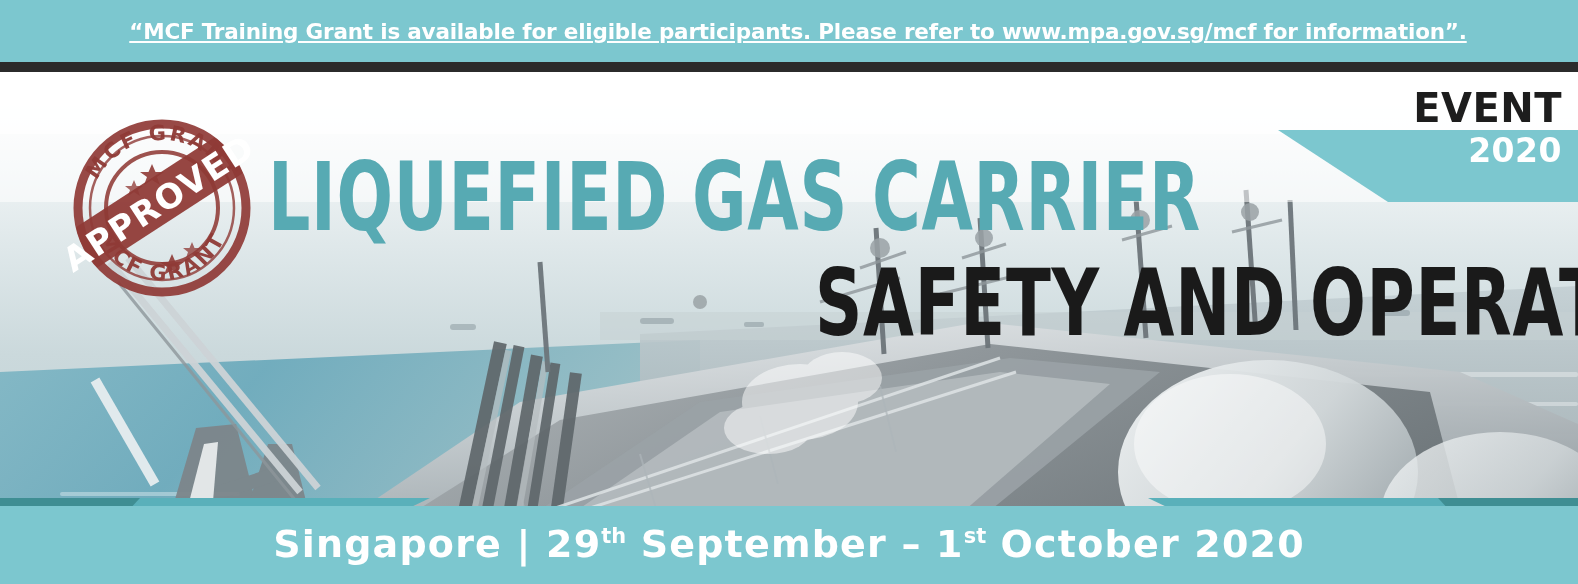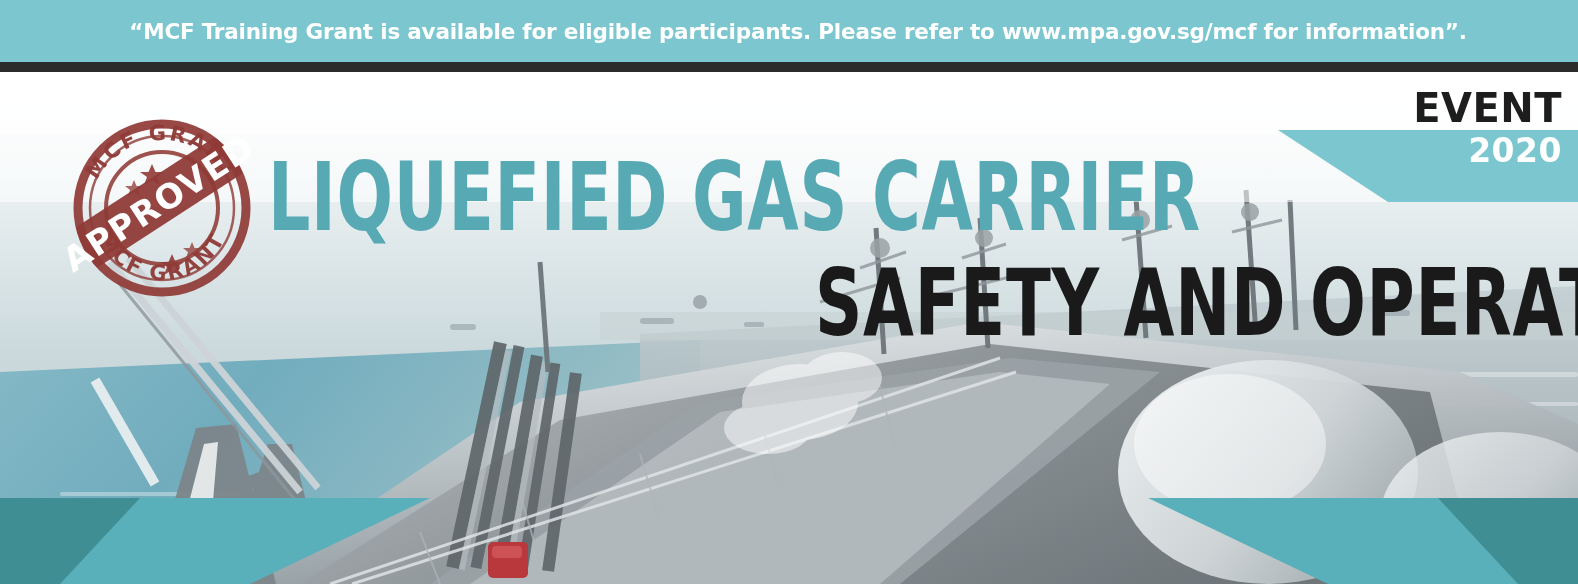--- a/index.html
+++ b/index.html
@@ -33,20 +33,21 @@
   }
   .grant-strip-text {
     color: #ffffff;
     font-family: "DejaVu Sans", sans-serif;
     font-size: 21.5px;
     font-weight: bold;
     letter-spacing: -0.2px;
     white-space: nowrap;
     text-align: center;
     padding-left: 18px;
+    text-decoration: underline;
   }
   .dark-rule {
     position: absolute;
     left: 0;
     top: 62px;
     width: 1578px;
     height: 10px;
     background: #2b2b2b;
   }
 
@@ -409,14 +410,26 @@
       <polygon points="0,30 290,30 110,116 0,116" fill="#3f8e93"></polygon>
 
       <polygon points="140,30 430,30 250,116 60,116" fill="#5ab0ba"></polygon>
 
       <polygon points="1578,30 1288,30 1468,116 1578,116" fill="#3f8e93"></polygon>
 
       <polygon points="1438,30 1148,30 1328,116 1518,116" fill="#5ab0ba"></polygon>
     </svg>
   </div>
 
+  <div class="date-bar">
+    <div class="date-text">
+      <span>Singapore</span>
+      <span>|</span>
+      <span>29</span><sup>th</sup>
+      <span>September</span>
+      <span>–</span>
+      <span>1</span><sup>st</sup>
+      <span>October</span>
+      <span>2020</span>
+    </div>
+  </div>
 
 </div>
 
 </body></html>

